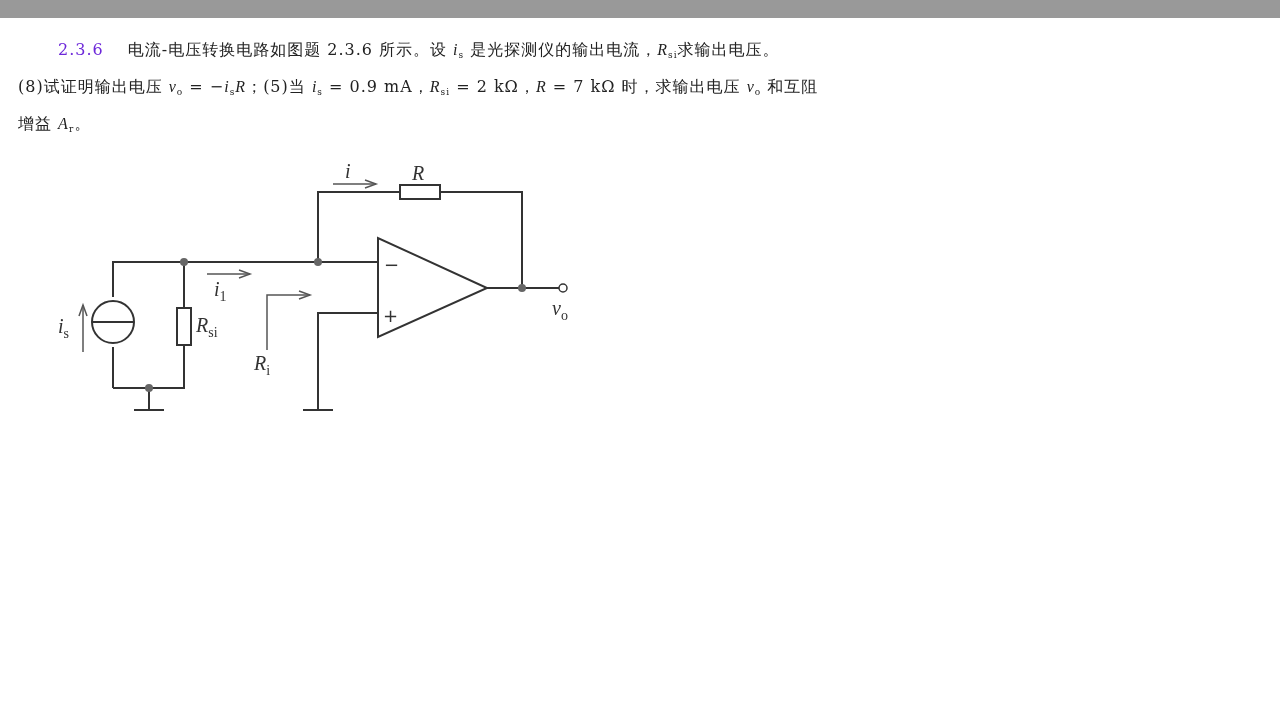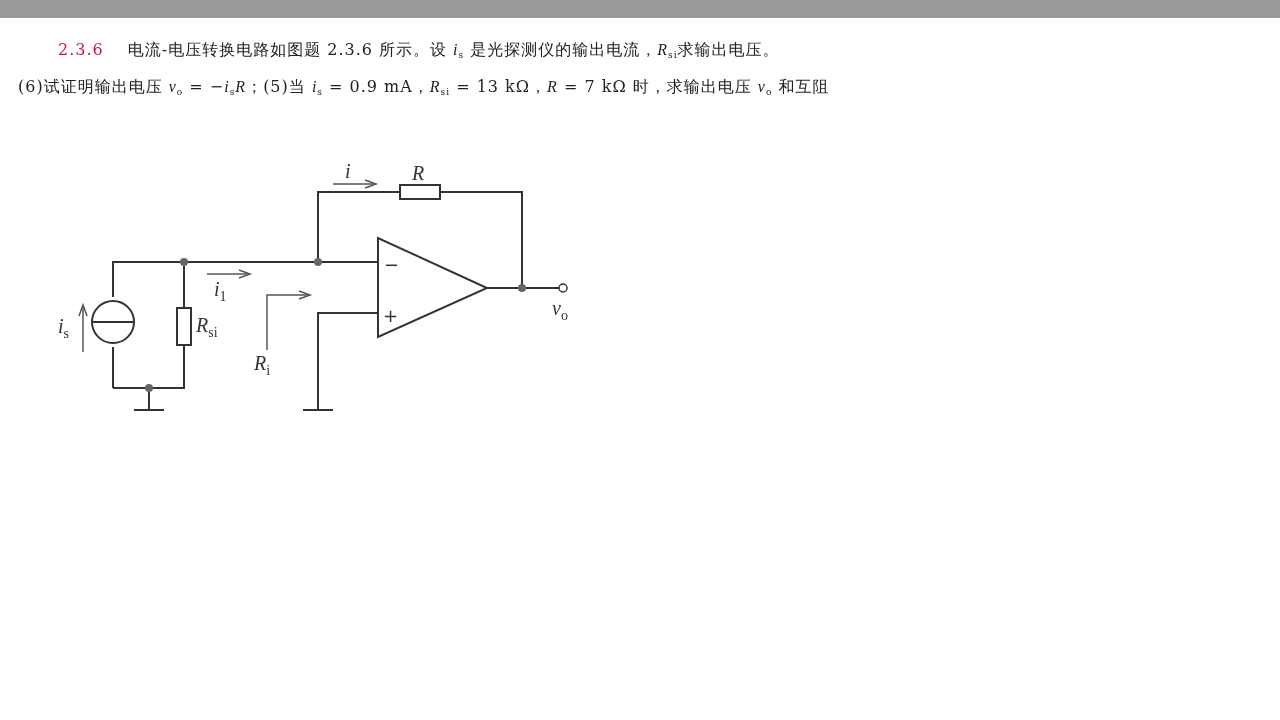--- a/index.html
+++ b/index.html
@@ -3,39 +3,42 @@
   <meta charset="utf-8">
   <style>
     html, body { margin: 0; padding: 0; }
     body {
       width: 1280px; height: 720px; background: #ffffff; position: relative; overflow: hidden;
       font-family: "DejaVu Serif", "Liberation Serif", serif; color: #222;
     }
     .topbar { position: absolute; left: 0; top: 0; width: 1280px; height: 18px; background: #999999; }
     .problem { position: absolute; left: 18px; top: 34px; width: 880px; font-size: 16px; line-height: 31px; letter-spacing: 1px; }
     .line { white-space: nowrap; }
-    .num { color: #be185d; margin-left: 40px; margin-right: 24px; }
+    .num { color: #6d28d9; margin-left: 40px; margin-right: 24px; }
     i.v { font-family: "Liberation Serif", serif; font-style: italic; }
     sub { font-size: 9px; vertical-align: -3px; }
     .diagram { position: absolute; left: 0; top: 0; }
     .lbl { font-family: "Liberation Serif", serif; font-style: italic; font-size: 20px; fill: #333; }
     .sub { font-family: "Liberation Serif", serif; font-style: normal; font-size: 14px; fill: #333; }
     .sign { font-family: "DejaVu Sans", sans-serif; font-size: 18px; fill: #333; }
   </style>
 </head>
 <body>
 
 <div class="topbar"></div>
 
 <div class="problem">
   <div class="line">
     <span class="num">2.3.6</span><span>电流-电压转换电路如图题 2.3.6 所示。设 </span><i class="v">i</i><sub>s</sub><span> 是光探测仪的输出电流，</span><i class="v">R</i><sub>si</sub><span>求输出电压。</span>
   </div>
   <div class="line">
-    <span>(6)试证明输出电压 </span><i class="v">v</i><sub>o</sub><span> = −</span><i class="v">i</i><sub>s</sub><i class="v">R</i><span>；(5)当 </span><i class="v">i</i><sub>s</sub><span> = 0.9 mA，</span><i class="v">R</i><sub>si</sub><span> = 13 kΩ，</span><i class="v">R</i><span> = 7 kΩ 时，求输出电压 </span><i class="v">v</i><sub>o</sub><span> 和互阻</span>
+    <span>(8)试证明输出电压 </span><i class="v">v</i><sub>o</sub><span> = −</span><i class="v">i</i><sub>s</sub><i class="v">R</i><span>；(5)当 </span><i class="v">i</i><sub>s</sub><span> = 0.9 mA，</span><i class="v">R</i><sub>si</sub><span> = 2 kΩ，</span><i class="v">R</i><span> = 7 kΩ 时，求输出电压 </span><i class="v">v</i><sub>o</sub><span> 和互阻</span>
+  </div>
+  <div class="line">
+    <span>增益 </span><i class="v">A</i><sub>r</sub><span>。</span>
   </div>
 </div>
 
 <svg class="diagram" width="1280" height="720">
   <g stroke="#333" stroke-width="2" fill="none">
 
     <polyline points="113,297 113,262 318,262"></polyline>
     <line x1="113" y1="347" x2="113" y2="388"></line>
     <polyline points="113,388 184,388 184,345"></polyline>
     <line x1="184" y1="262" x2="184" y2="308"></line>

